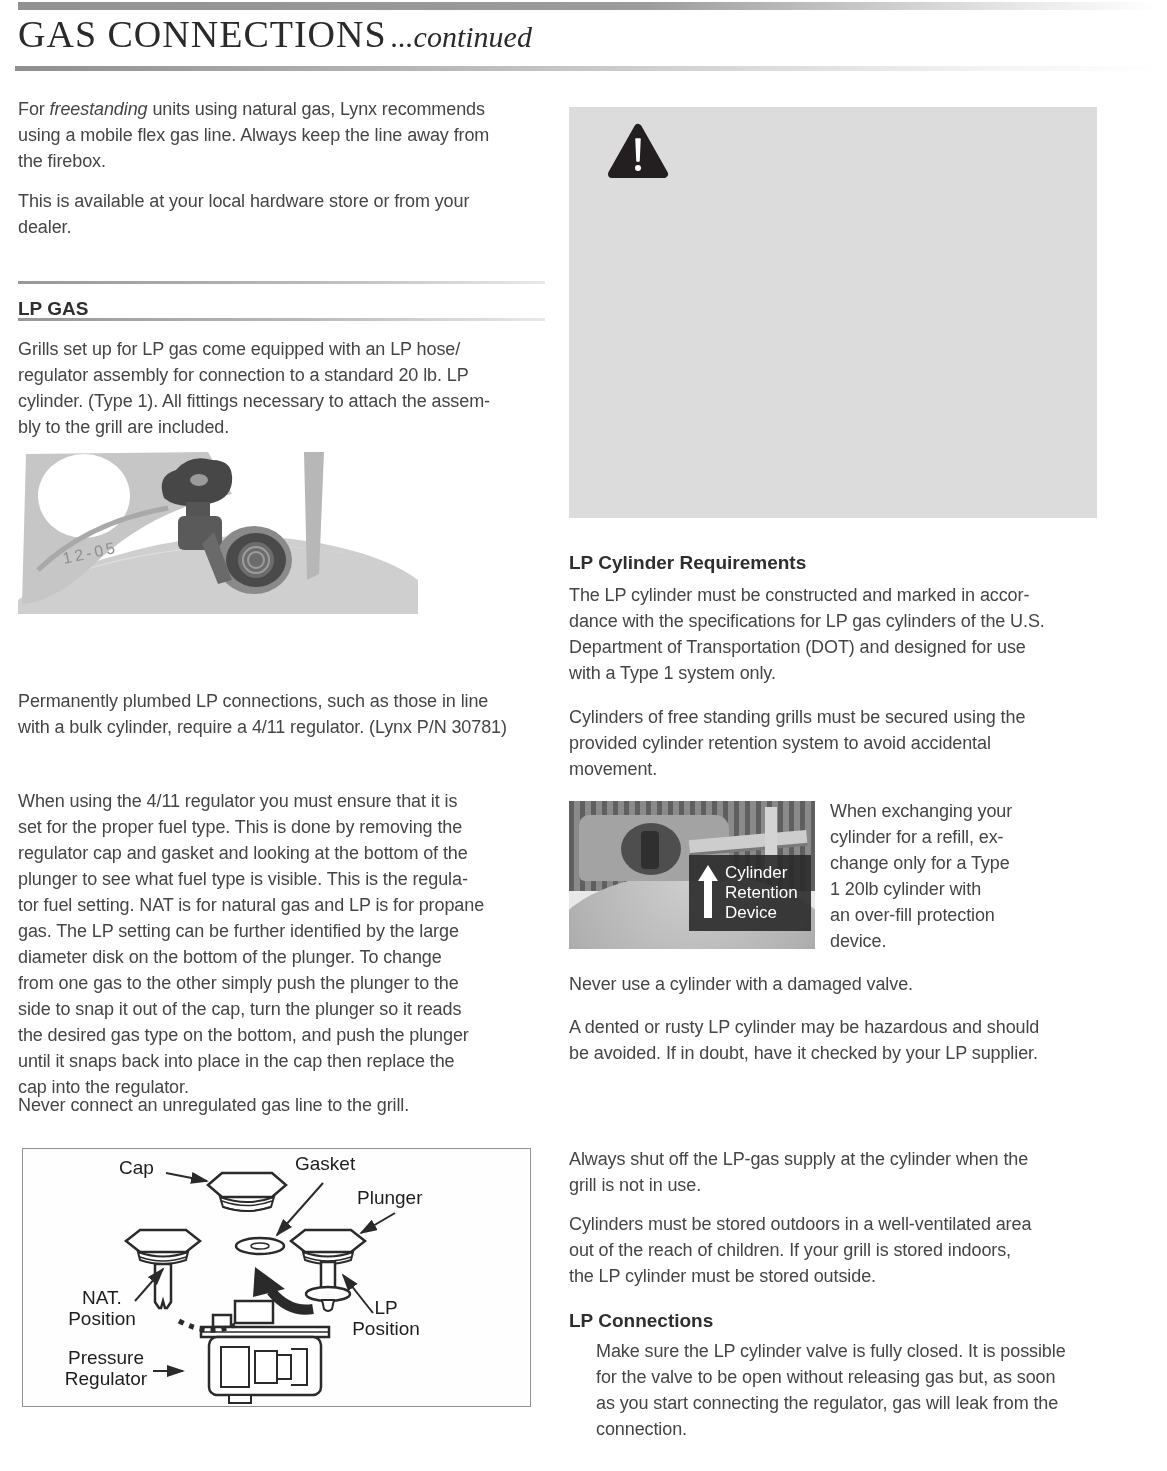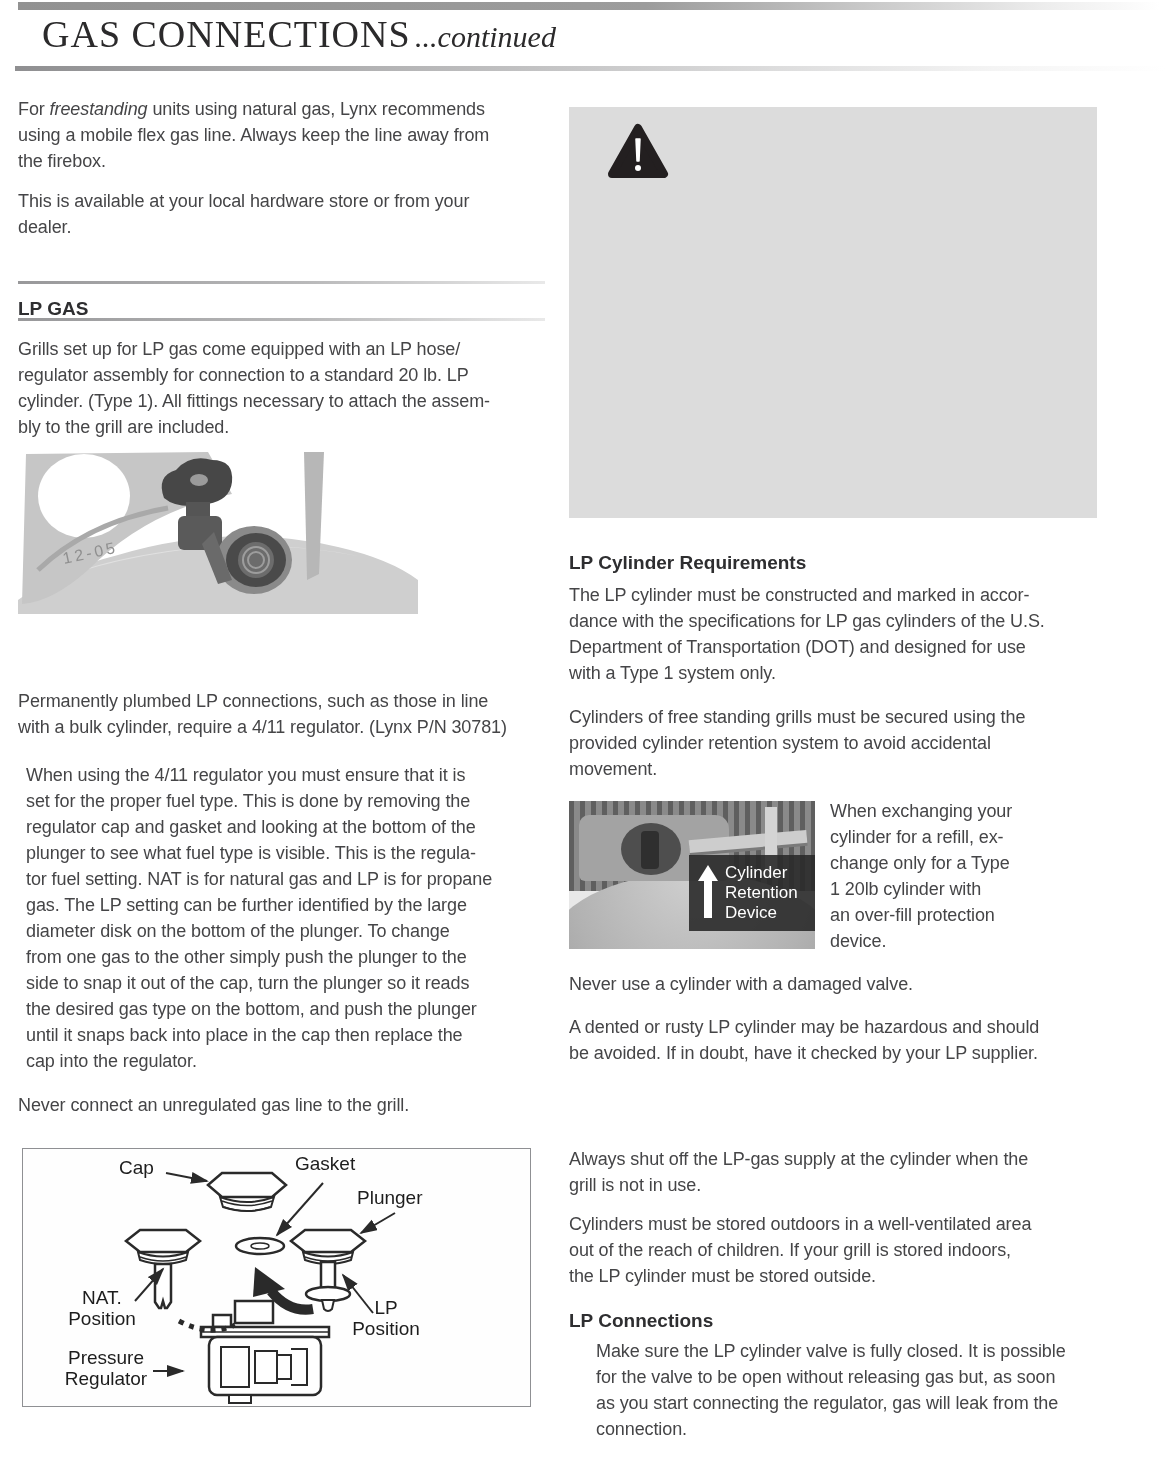--- a/index.html
+++ b/index.html
@@ -1,29 +1,29 @@
 <!DOCTYPE html>
 <html><head>
 <meta charset="utf-8">
 <style>
   html,body{margin:0;padding:0;background:#fff;}
   #page{position:relative;width:1167px;height:1471px;background:#fff;overflow:hidden;
         font-family:"Liberation Sans",sans-serif;}
   .abs{position:absolute;}
   .para{white-space:pre-line;font-size:18px;line-height:26px;color:#454547;letter-spacing:-0.1px;}
   .bold-h{font-size:19px;font-weight:bold;color:#2e2e30;letter-spacing:0;margin-top:9px;}
-  .serif-title{font-family:"Liberation Serif",serif;font-size:38px;color:#2b2a2b;letter-spacing:1px;margin-left:24px;}
+  .serif-title{font-family:"Liberation Serif",serif;font-size:38px;color:#2b2a2b;letter-spacing:1px;}
   .serif-cont{font-family:"Liberation Serif",serif;font-style:italic;font-size:30px;color:#2b2a2b;letter-spacing:0;}
   .grad-bar{background:linear-gradient(to right,#929292 0%,#9c9c9c 55%,#ededed 90%,#ffffff 100%);}
   .grad-rule{background:linear-gradient(to right,#98989a 0%,#b9b9ba 55%,#e9e9e9 100%);}
   .gray-box{background:#dcdcdc;}
   .diagram-frame{border:1px solid #8f9093;background:#fefefe;padding-left:24px;}
   .diag-lbl{white-space:pre-line;font-size:19px;line-height:21px;color:#1d1d1d;text-align:center;}
   .photo-box{background:#e8e8e8;overflow:hidden;}
-  .retention-overlay{position:absolute;background:rgba(42,42,42,0.9);padding-left:6px;}
+  .retention-overlay{position:absolute;background:rgba(42,42,42,0.9);}
   .retention-text{position:absolute;left:36px;top:8px;color:#ffffff;font-size:17px;line-height:20px;white-space:pre-line;}
   .arrow-up{position:absolute;left:9px;top:10px;width:20px;height:56px;}
   .arrow-up .head{position:absolute;left:0;top:0;width:0;height:0;
      border-left:10px solid transparent;border-right:10px solid transparent;border-bottom:16px solid #ffffff;}
   .arrow-up .shaft{position:absolute;left:6px;top:15px;width:8px;height:38px;background:#ffffff;}
 </style>
 </head>
 <body>
 
 <div id="page">
@@ -80,21 +80,21 @@
         <circle cx="238" cy="108" r="13" fill="none" stroke="#9d9d9d" stroke-width="2"></circle>
         <circle cx="238" cy="108" r="8" fill="none" stroke="#9d9d9d" stroke-width="2"></circle>
         <path d="M196,80 L214,128 L200,132 L184,92 Z" fill="#6a6a6a"></path>
       </g>
     </svg>
   </div>
 
   <div class="abs para" style="left:18px;top:688px;width:545px;">Permanently plumbed LP connections, such as those in line
 with a bulk cylinder, require a 4/11 regulator. (Lynx P/N 30781)</div>
 
-  <div class="abs para" style="left:18px;top:762px;width:540px;margin-left:8px;">When using the 4/11 regulator you must ensure that it is
+  <div class="abs para" style="left:18px;top:788px;width:540px;">When using the 4/11 regulator you must ensure that it is
 set for the proper fuel type. This is done by removing the
 regulator cap and gasket and looking at the bottom of the
 plunger to see what fuel type is visible. This is the regula-
 tor fuel setting. NAT is for natural gas and LP is for propane
 gas. The LP setting can be further identified by the large
 diameter disk on the bottom of the plunger. To change
 from one gas to the other simply push the plunger to the
 side to snap it out of the cap, turn the plunger so it reads
 the desired gas type on the bottom, and push the plunger
 until it snaps back into place in the cap then replace the

